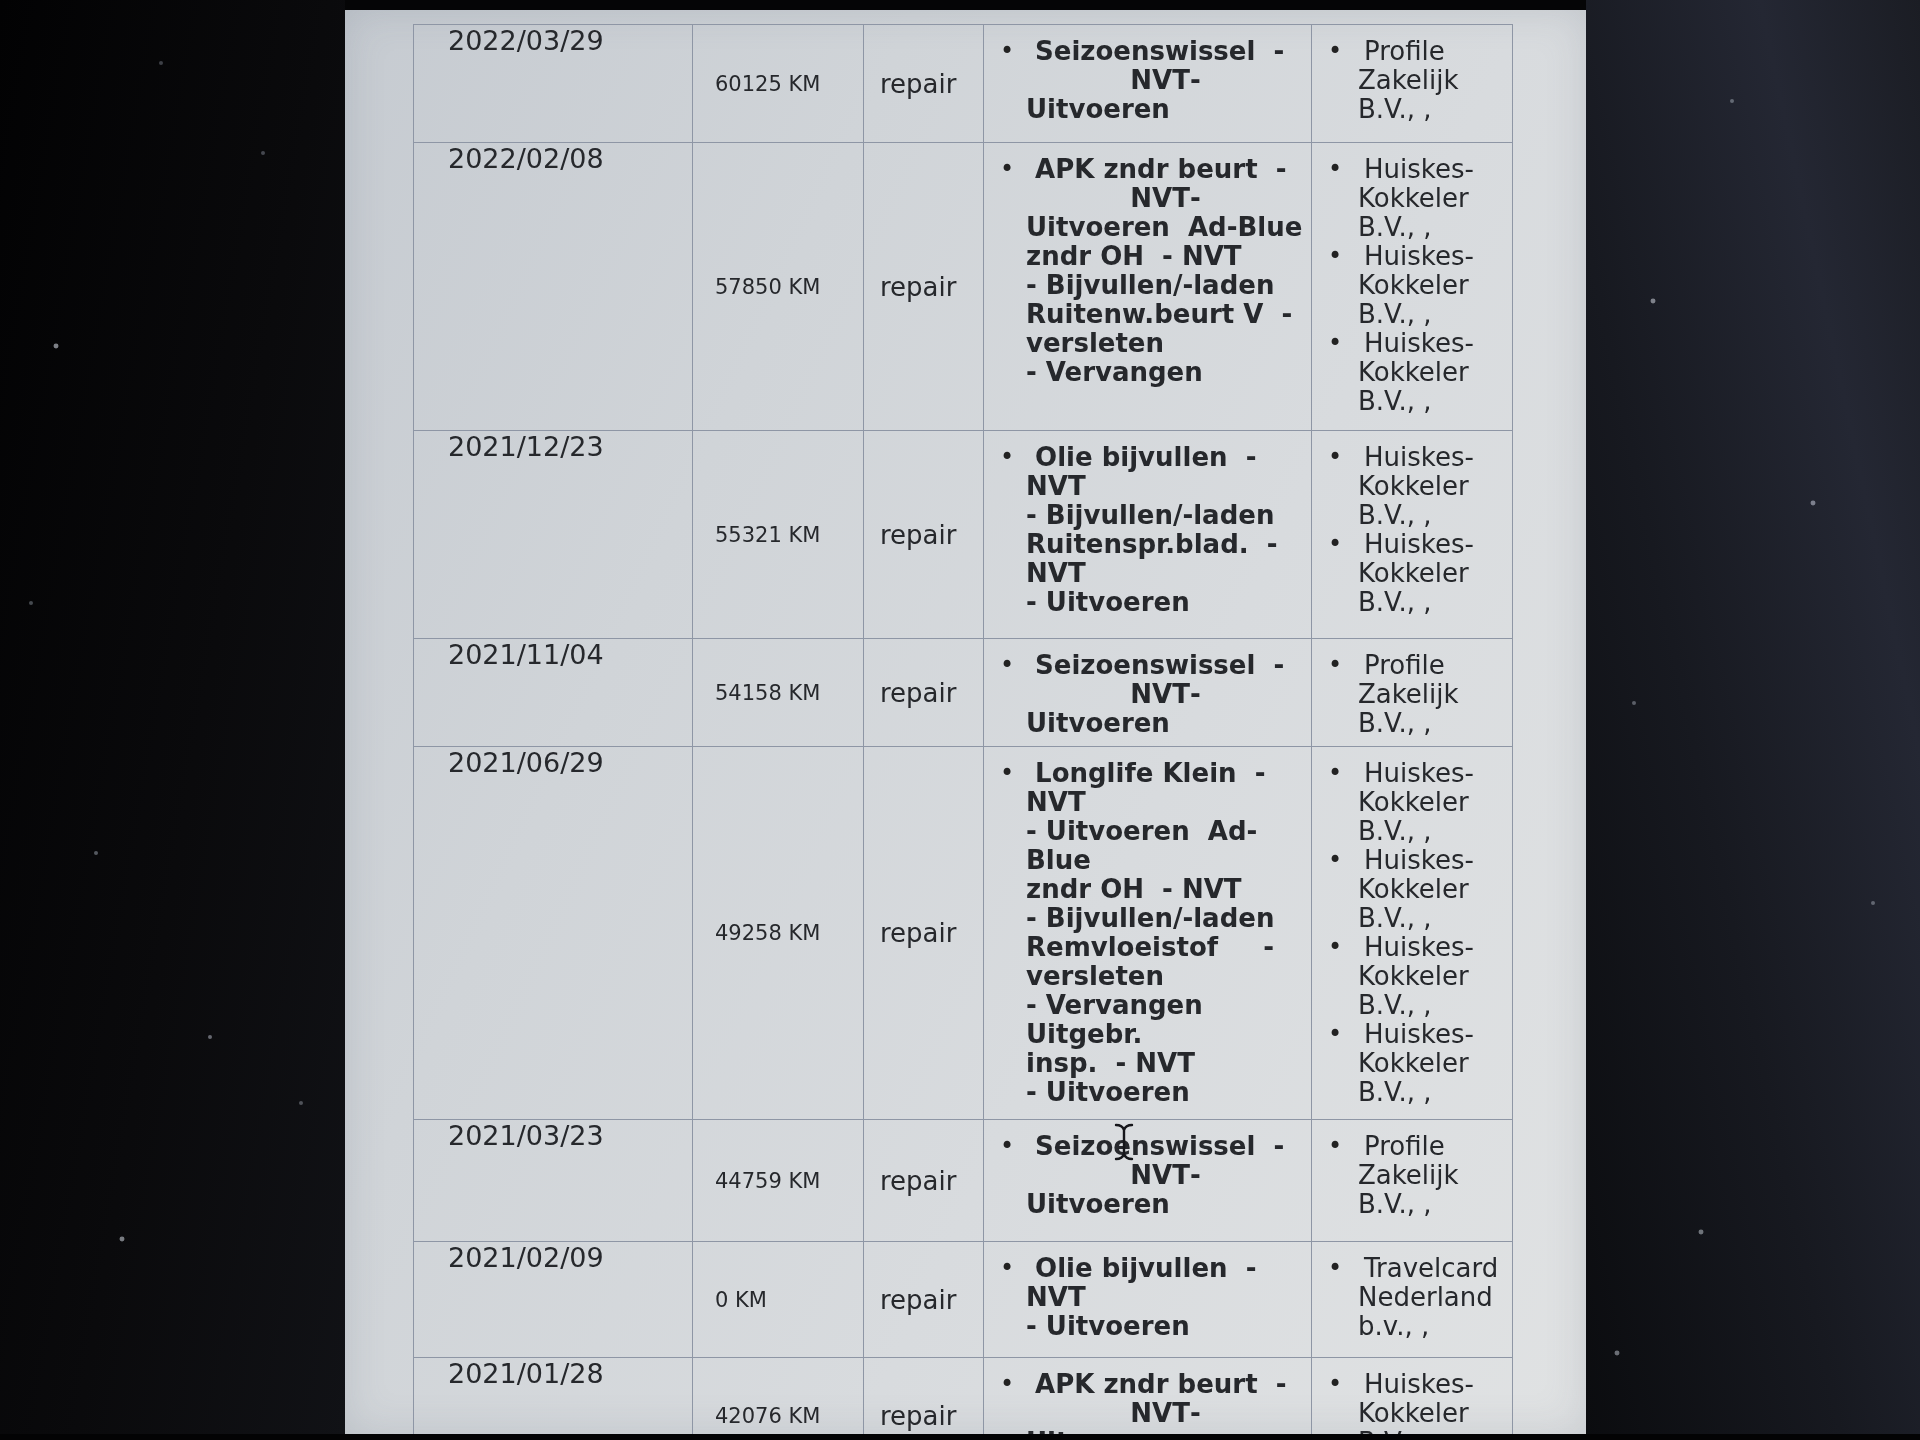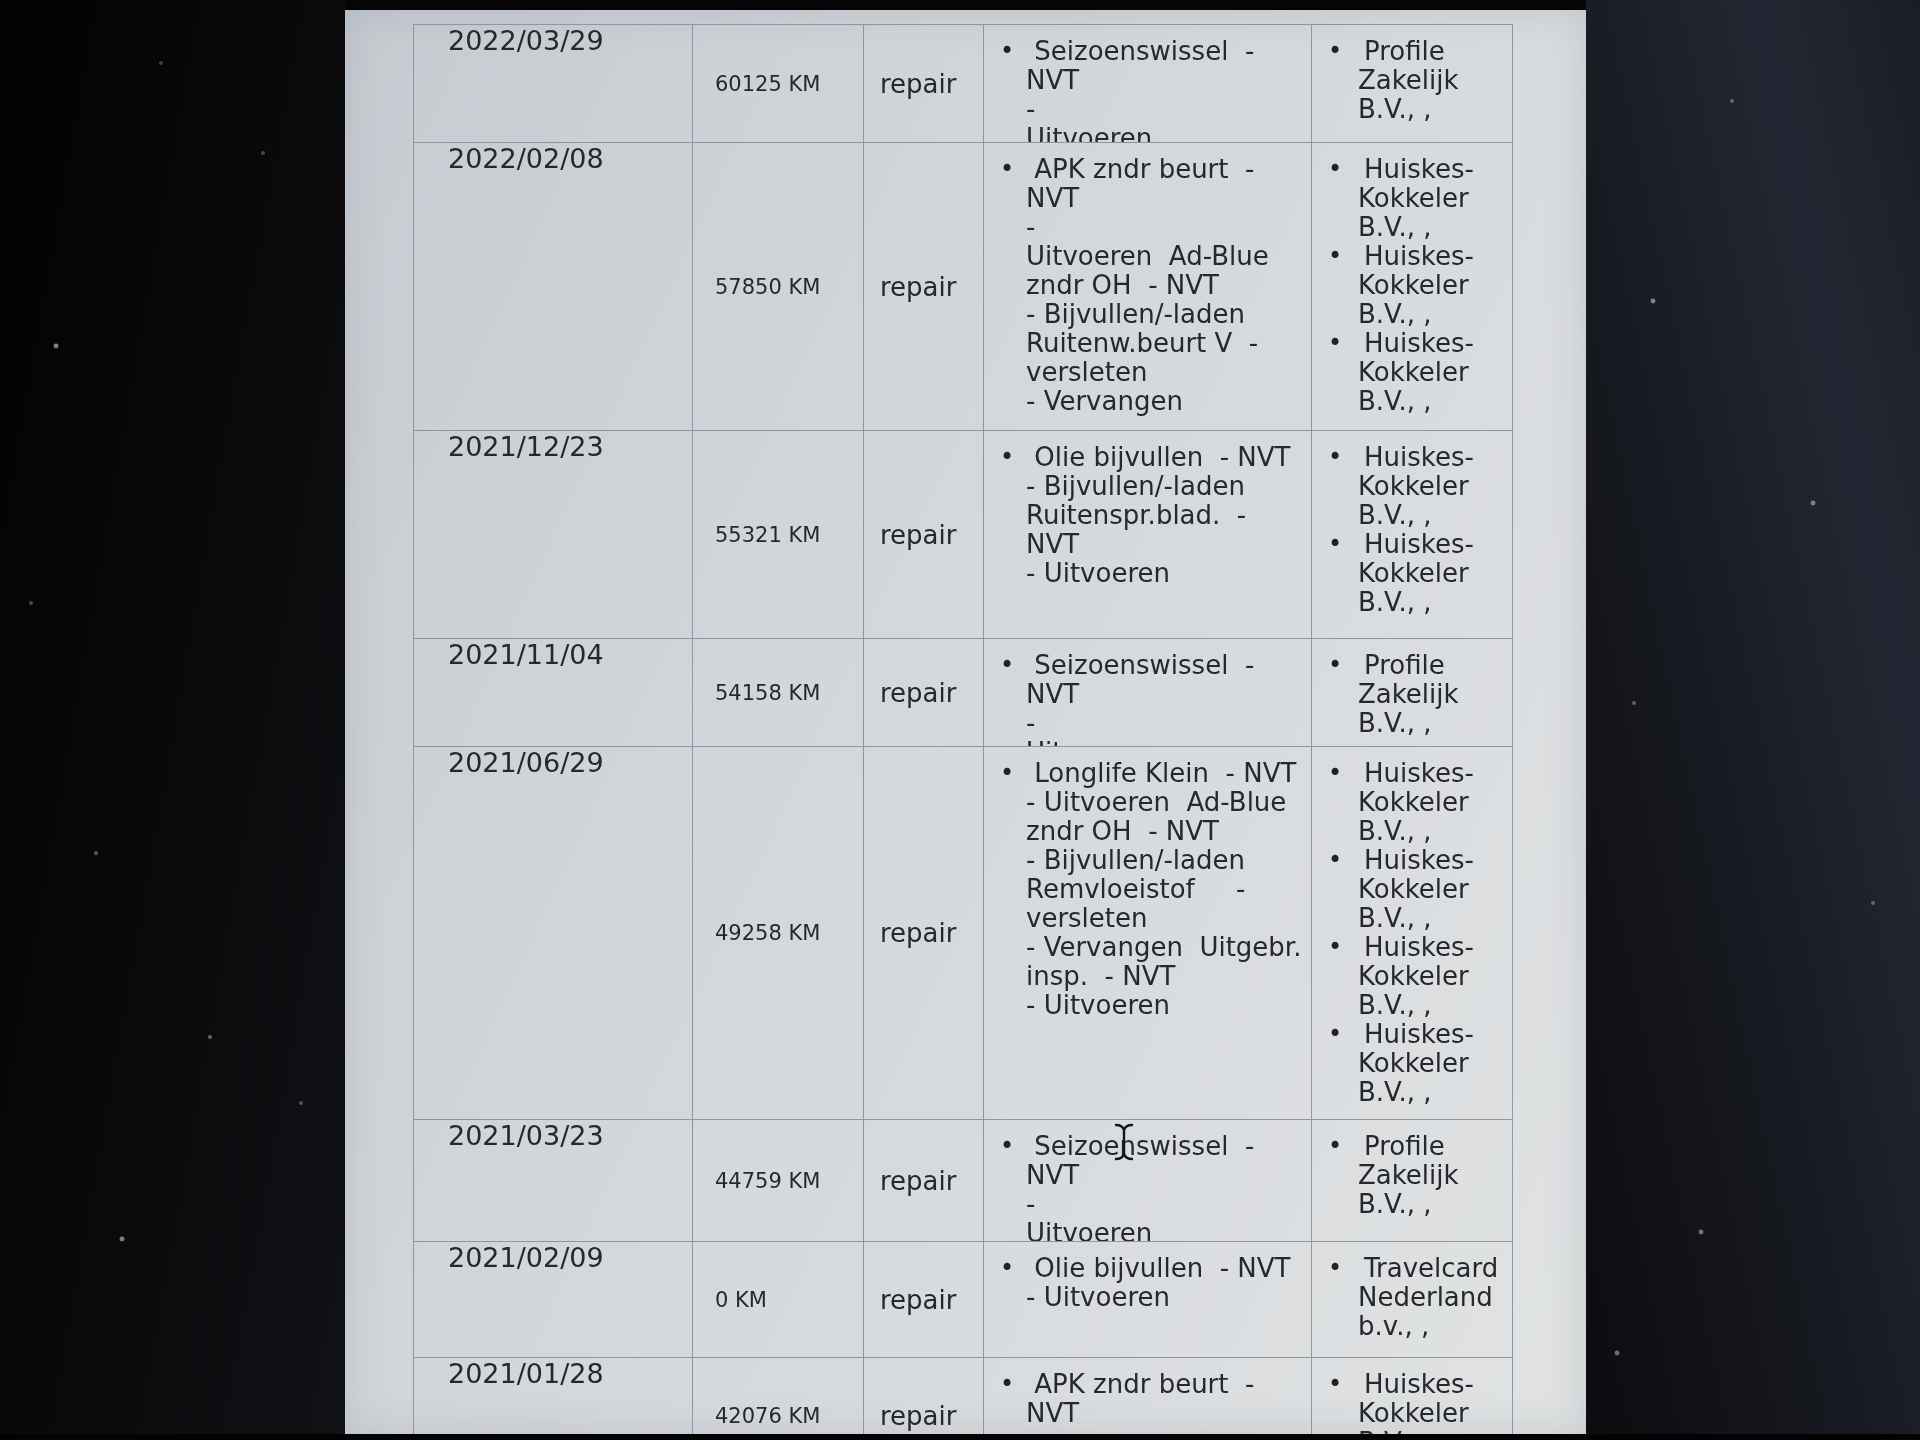--- a/index.html
+++ b/index.html
@@ -62,22 +62,22 @@
   .cell.date{display:flex;padding-left:34px;font-size:27px;}
   .cell.km{display:flex;align-items:center;padding-left:22px;font-size:21px;}
   .cell.type{display:flex;align-items:center;padding-left:16px;font-size:26px;}
   .cell.desc{padding-top:12px;}
   .cell.comp{padding-top:12px;padding-right:4px;}
   .dlist{position:relative;padding-left:42px;padding-right:6px;}
   .bullet{
     position:absolute;left:16px;top:0;text-indent:0;
     font-size:24px;line-height:29px;color:#222;
   }
-  .dline{line-height:29px;font-size:26px;white-space:pre-wrap;}
-  .dline.spread{display:flex;justify-content:flex-start;flex-direction:column;}
+  .dline{line-height:29px;font-size:26px;white-space:pre-wrap;font-weight:bold;}
+  .dline.spread{display:flex;justify-content:center;}
   .citem{
     position:relative;padding-left:46px;text-indent:6px;
     line-height:29px;font-size:26px;
   }
   .cursor{position:absolute;left:1113px;top:1122px;width:22px;height:40px;}
 </style>
 </head>
 <body>
 
 <div class="bg-left"></div>

